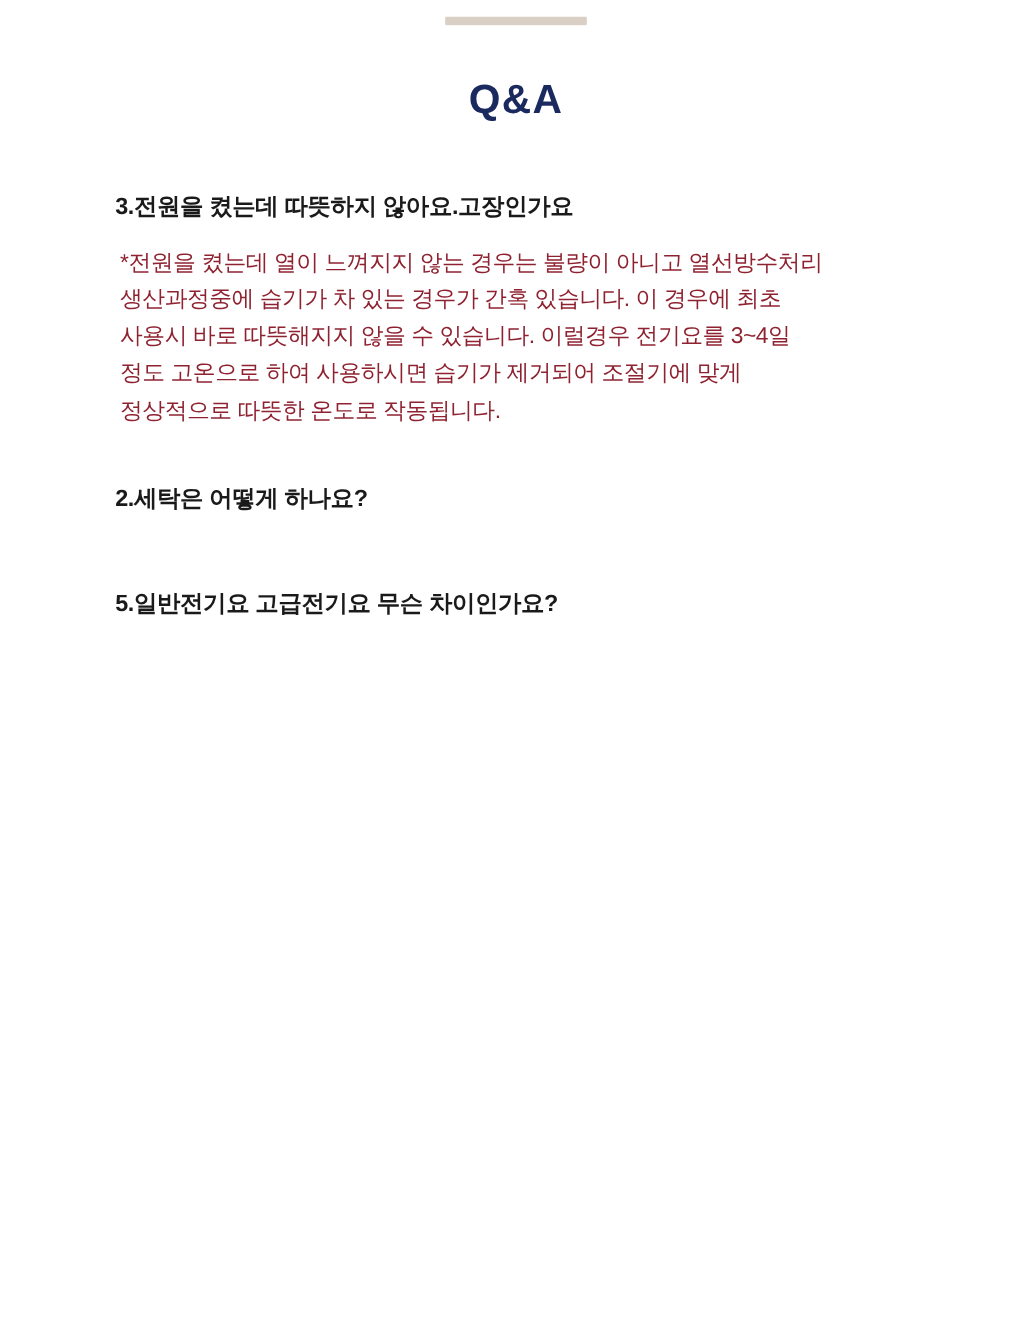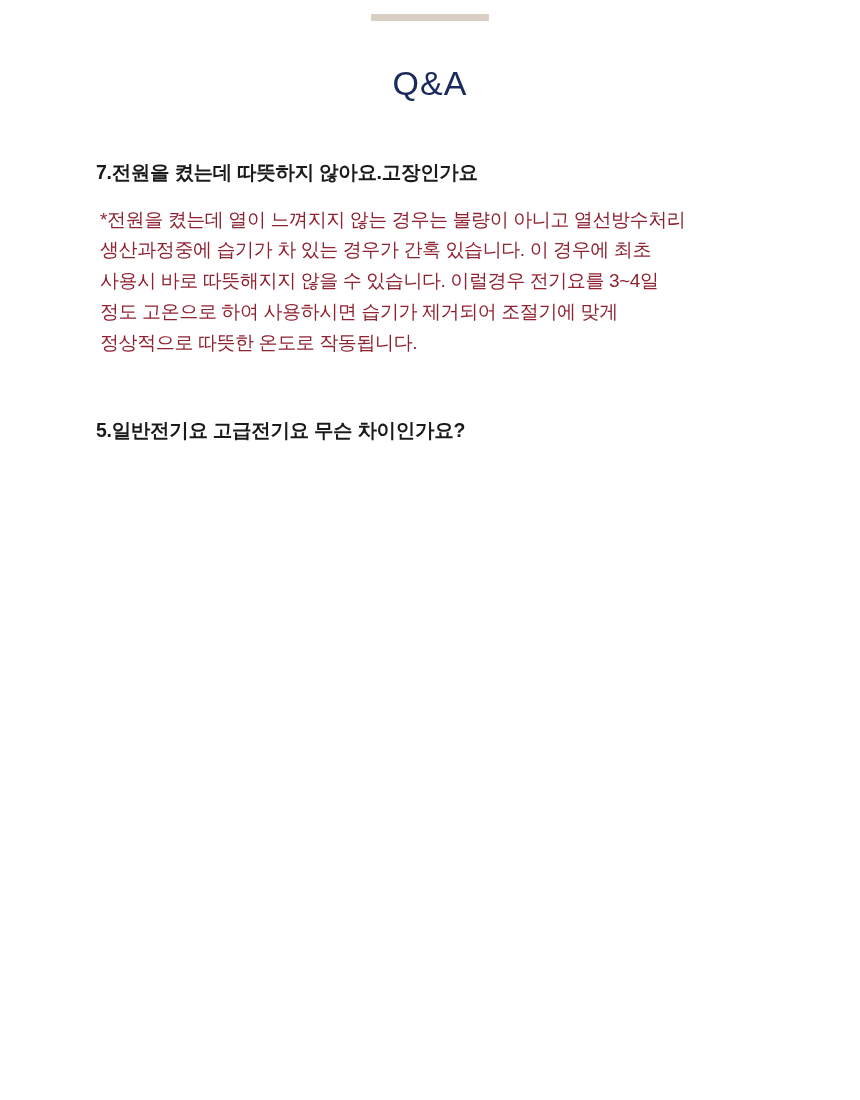--- a/index.html
+++ b/index.html
@@ -24,21 +24,21 @@
     width: 118px;
     height: 7px;
     background: #d9cfc5;
     margin: 14px auto 0 auto;
     border-radius: 1px;
   }
   .page-title {
     text-align: center;
     color: #1b2a5e;
     font-size: 34px;
-    font-weight: normal;
+    font-weight: bold;
     letter-spacing: 1px;
     margin: 44px 0 0 0;
     line-height: 1.1;
   }
   .qa-list {
     margin: 56px 0 0 0;
     padding: 0;
     list-style: none;
   }
   .qa-item {
@@ -73,29 +73,30 @@
 
 <div class="page">
 
   <div class="top-rule"></div>
 
   <h1 class="page-title">Q&amp;A</h1>
 
   <ul class="qa-list">
 
     <li class="qa-item">
-      <h2 class="qa-question">7.전원을 켰는데 따뜻하지 않아요.고장인가요</h2>
+      <h2 class="qa-question">3.전원을 켰는데 따뜻하지 않아요.고장인가요</h2>
       <p class="qa-answer">*전원을 켰는데 열이 느껴지지 않는 경우는 불량이 아니고 열선방수처리
 생산과정중에 습기가 차 있는 경우가 간혹 있습니다. 이 경우에 최초
 사용시 바로 따뜻해지지 않을 수 있습니다. 이럴경우 전기요를 3~4일
 정도 고온으로 하여 사용하시면 습기가 제거되어 조절기에 맞게
 정상적으로 따뜻한 온도로 작동됩니다.</p>
     </li>
 
     <li class="qa-item gap-lg">
+      <h2 class="qa-question">2.세탁은 어떻게 하나요?</h2>
     </li>
 
 
     <li class="qa-item">
       <h2 class="qa-question">5.일반전기요 고급전기요 무슨 차이인가요?</h2>
     </li>
 
   </ul>
 </div>
 

